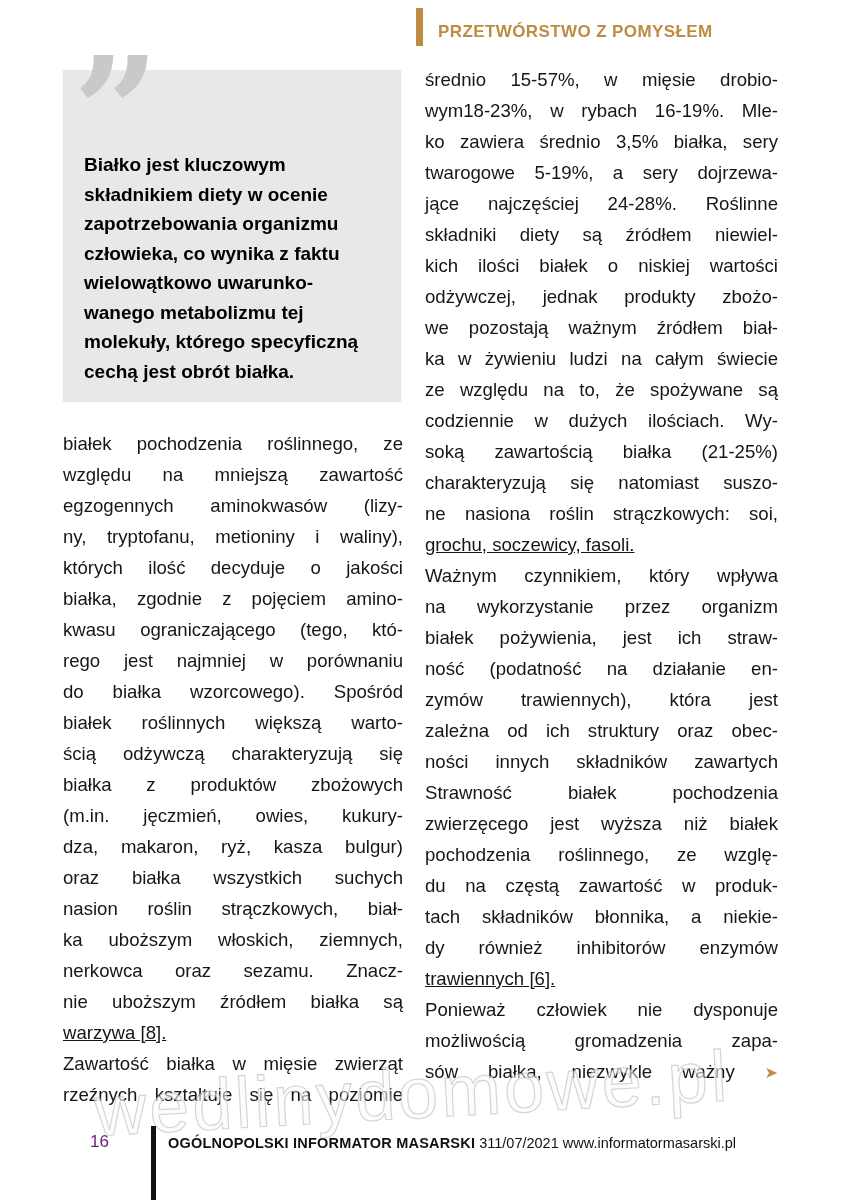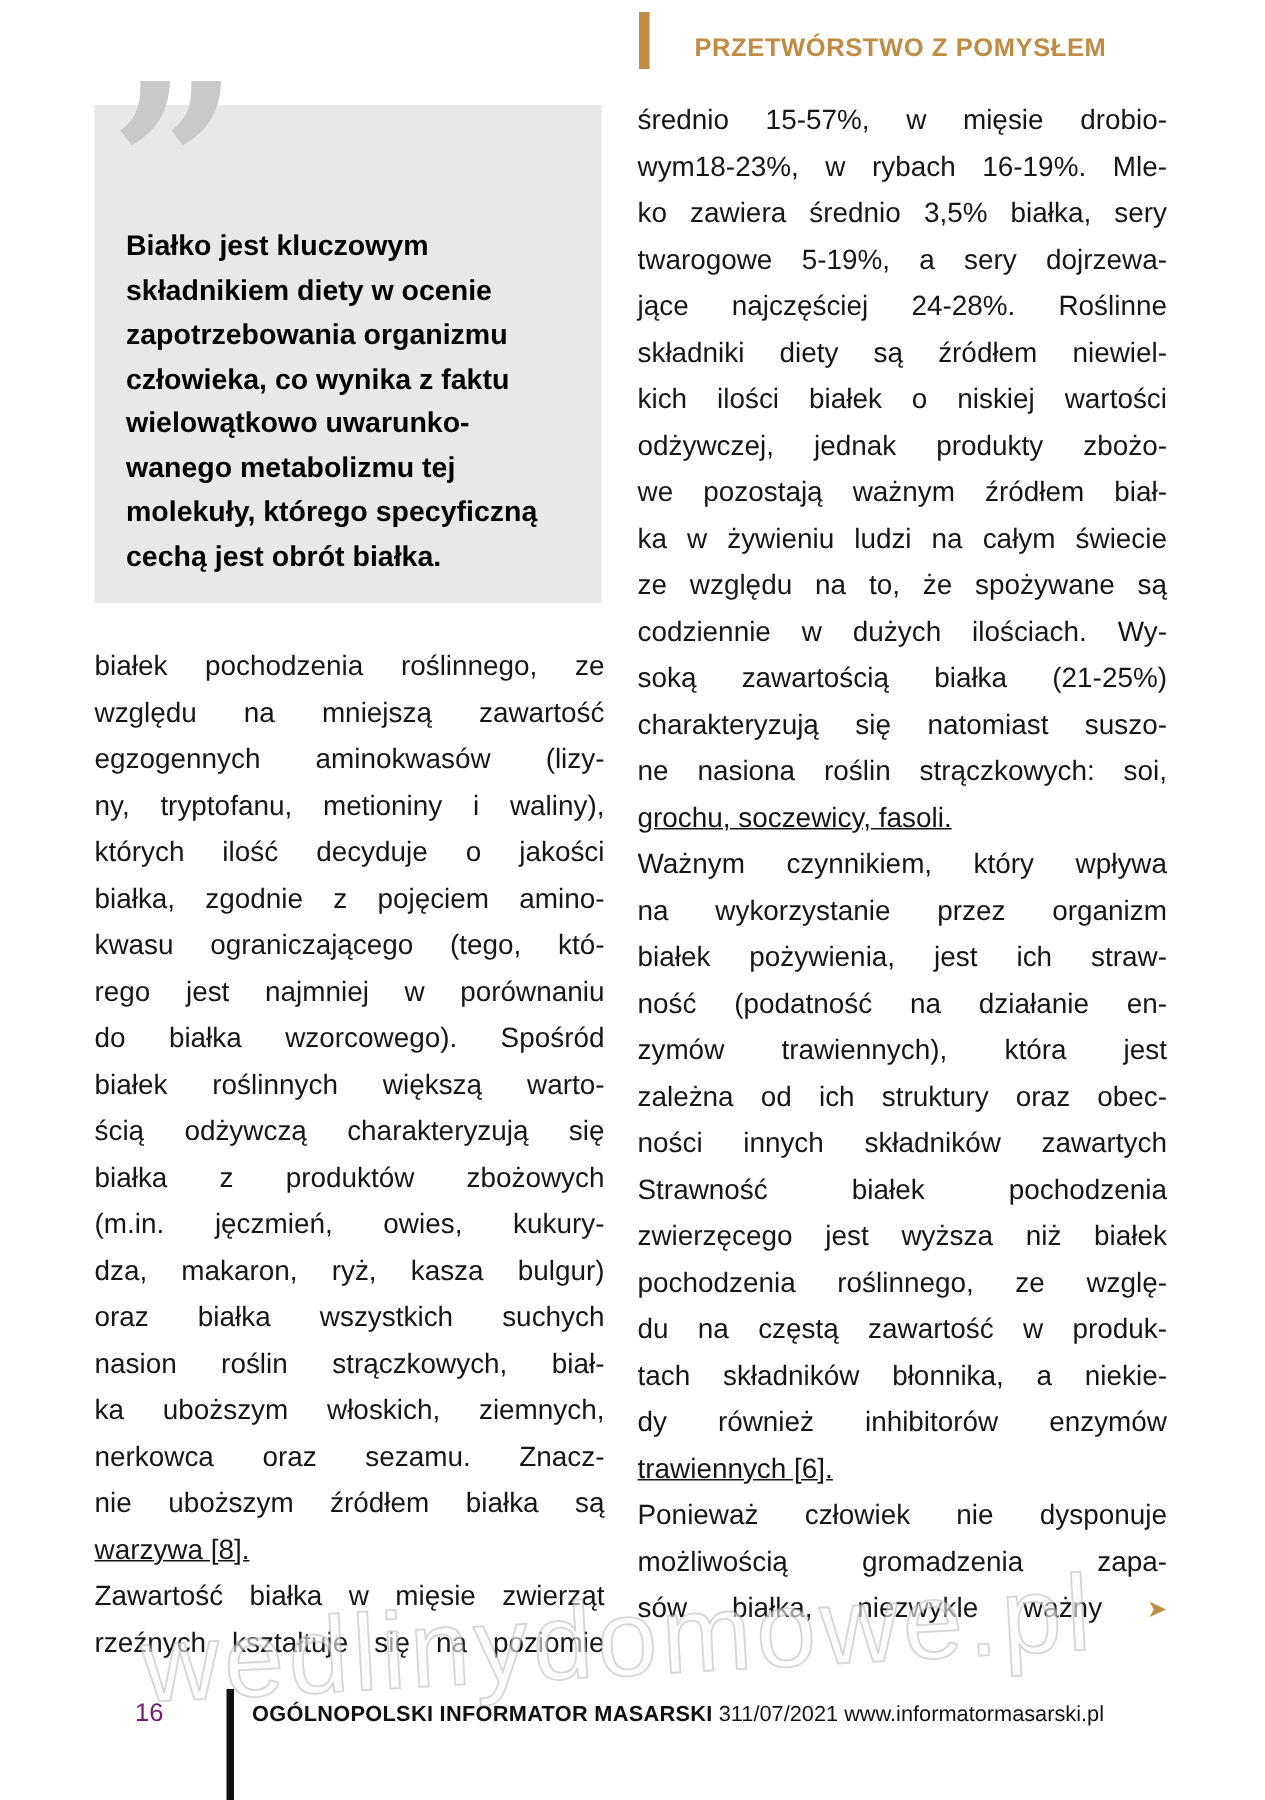--- a/index.html
+++ b/index.html
@@ -2,21 +2,21 @@
 <html lang="pl" style="--accent: #BE8C42; --quote-bg: #E8E8E8; --footer-bar: #111111;"><head>
 <meta charset="utf-8">
 <style>
   html,body { margin:0; padding:0; background:#ffffff; }
   .page {
     position:relative; width:843px; height:1200px; background:#ffffff;
     font-family:"Liberation Sans", sans-serif; color:#1a1a1a; overflow:hidden;
   }
 
   
-  .header { position:absolute; left:426px; top:8px; display:flex; align-items:center; gap:30px; height:38px; }
+  .header { position:absolute; left:416px; top:8px; display:flex; align-items:center; gap:15px; height:38px; }
   .header-bar { width:7px; height:38px; background:var(--accent); }
   .header-title { font-weight:bold; font-size:17px; letter-spacing:0.4px; color:var(--accent); padding-top:9px; }
 
   
   .quote-box { position:absolute; left:63px; top:70px; width:338px; height:332px; background:var(--quote-bg); }
   .quote-mark {
     position:absolute; left:10px; top:-34px; font-family:"DejaVu Serif", serif;
     font-size:150px; line-height:1; color:#c9c9c9; font-weight:bold;
   }
   .quote-text {

